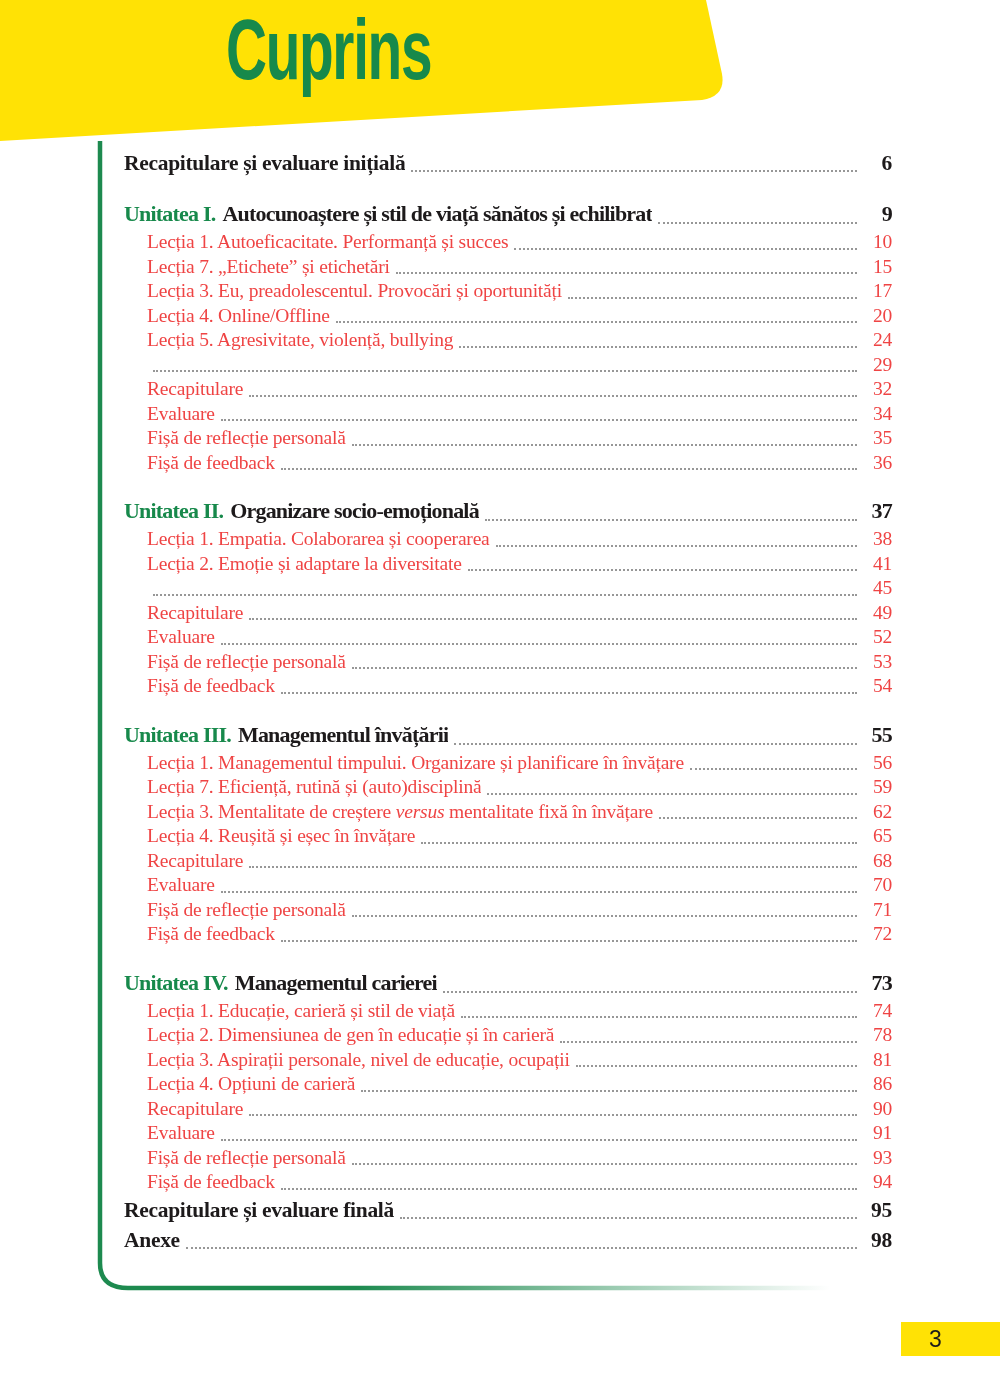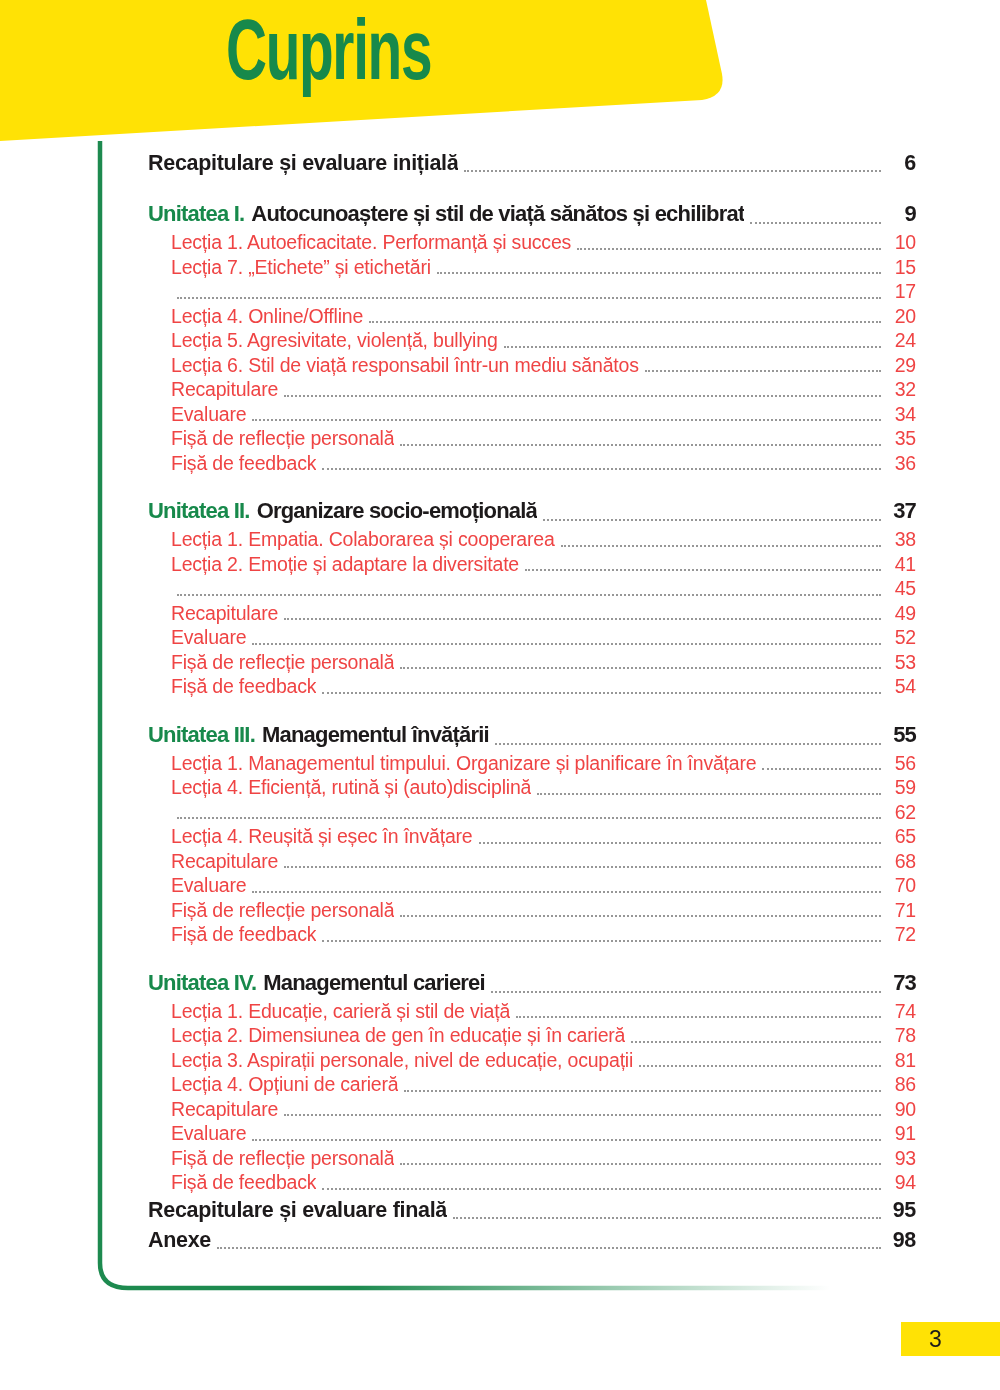--- a/index.html
+++ b/index.html
@@ -11,21 +11,21 @@
   .banner-svg{position:absolute;top:0;left:0;pointer-events:none;}
   .page-title{
     position:absolute;left:226px;top:6px;
     font-size:86px;font-weight:bold;letter-spacing:-2px;line-height:1;
     color:#17894B;
     transform:scaleX(0.66);transform-origin:left top;
     white-space:nowrap;
   }
   .rail-svg{position:absolute;top:0;left:0;pointer-events:none;}
   .toc{
-    position:absolute;left:148px;top:148px;width:768px;
+    position:absolute;left:124px;top:148px;width:768px;font-family:Liberation Serif, serif;
   }
   .row{display:flex;align-items:flex-end;white-space:nowrap;}
   .row-title{overflow:hidden;}
   .leader{
     flex:1 1 8px;min-width:8px;
     border-bottom:2px dotted #979797;
     margin:0 5px 5px 6px;
   }
   .row-page{text-align:right;min-width:30px;}
   
@@ -95,35 +95,35 @@
       <span class="row-title"><span>Lecția 1. Autoeficacitate. Performanță și succes</span></span>
       <span class="leader"></span>
       <span class="row-page">10</span>
     </div>
     <div class="row row-lesson">
       <span class="row-title"><span>Lecția 7. „Etichete” și etichetări</span></span>
       <span class="leader"></span>
       <span class="row-page">15</span>
     </div>
     <div class="row row-lesson">
+      <span class="row-title"><span>Lecția 3. Eu, preadolescentul. Provocări și oportunități</span></span>
       <span class="leader"></span>
       <span class="row-page">17</span>
     </div>
     <div class="row row-lesson">
       <span class="row-title"><span>Lecția 4. Online/Offline</span></span>
       <span class="leader"></span>
       <span class="row-page">20</span>
     </div>
     <div class="row row-lesson">
       <span class="row-title"><span>Lecția 5. Agresivitate, violență, bullying</span></span>
       <span class="leader"></span>
       <span class="row-page">24</span>
     </div>
     <div class="row row-lesson">
-      <span class="row-title"><span>Lecția 6. Stil de viață responsabil într-un mediu sănătos</span></span>
       <span class="leader"></span>
       <span class="row-page">29</span>
     </div>
     <div class="row row-lesson">
       <span class="row-title"><span>Recapitulare</span></span>
       <span class="leader"></span>
       <span class="row-page">32</span>
     </div>
     <div class="row row-lesson">
       <span class="row-title"><span>Evaluare</span></span>
@@ -183,25 +183,26 @@
       <span class="row-title"><span class="unit-label">Unitatea III.</span><span class="unit-title">Managementul învățării</span></span>
       <span class="leader"></span>
       <span class="row-page">55</span>
     </div>
     <div class="row row-lesson">
       <span class="row-title"><span>Lecția 1. Managementul timpului. Organizare și planificare în învățare</span></span>
       <span class="leader"></span>
       <span class="row-page">56</span>
     </div>
     <div class="row row-lesson">
-      <span class="row-title"><span>Lecția 4. Eficiență, rutină și (auto)disciplină</span></span>
+      <span class="row-title"><span>Lecția 7. Eficiență, rutină și (auto)disciplină</span></span>
       <span class="leader"></span>
       <span class="row-page">59</span>
     </div>
     <div class="row row-lesson">
+      <span class="row-title"><span>Lecția 3. Mentalitate de creștere </span><em>versus</em><span> mentalitate fixă în învățare</span></span>
       <span class="leader"></span>
       <span class="row-page">62</span>
     </div>
     <div class="row row-lesson">
       <span class="row-title"><span>Lecția 4. Reușită și eșec în învățare</span></span>
       <span class="leader"></span>
       <span class="row-page">65</span>
     </div>
     <div class="row row-lesson">
       <span class="row-title"><span>Recapitulare</span></span>

